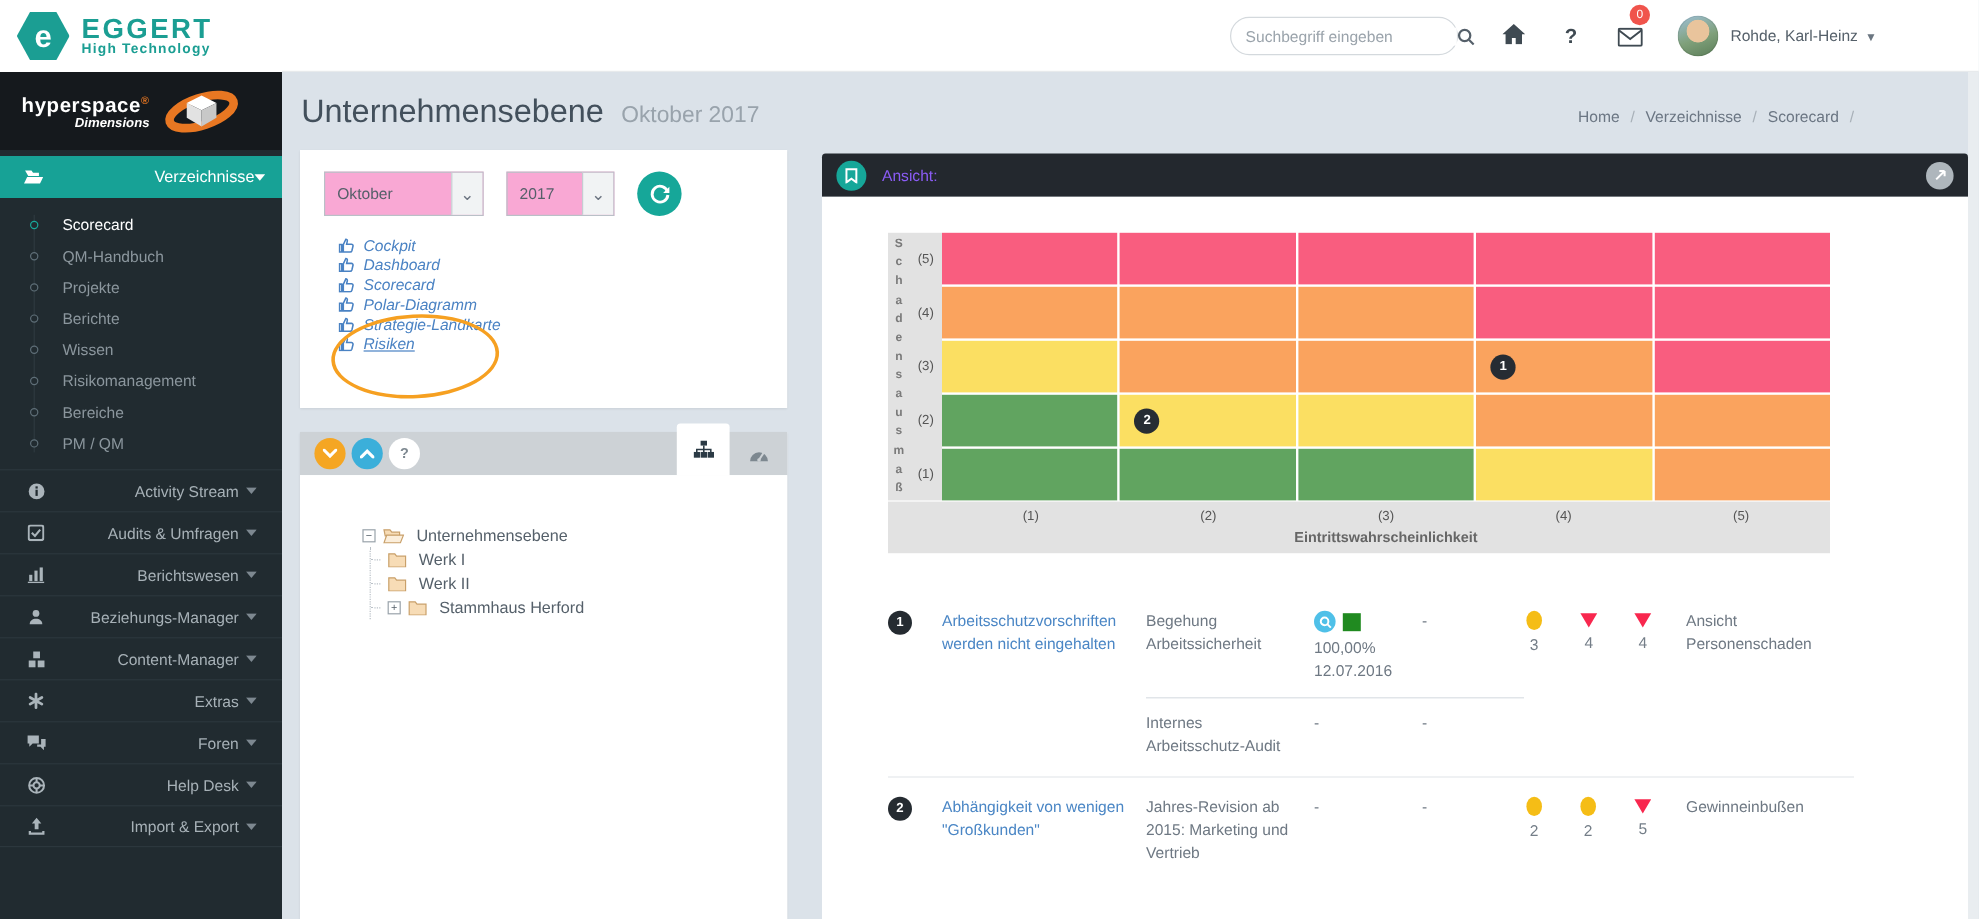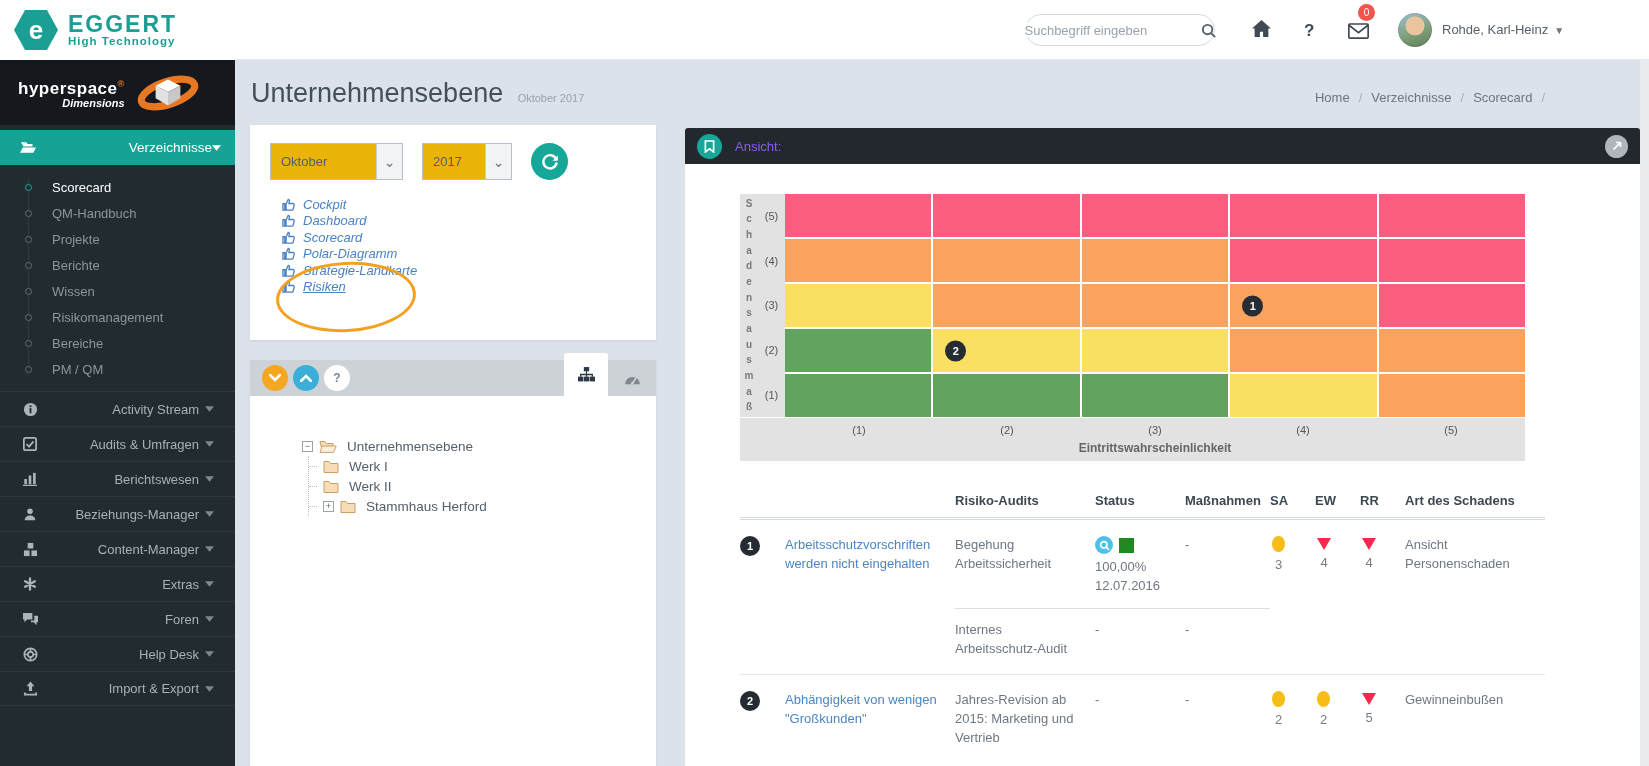--- a/index.html
+++ b/index.html
@@ -7,21 +7,21 @@
   .icon { display:inline-flex; align-items:center; justify-content:center; line-height:0; }
   .icon svg { display:block; }
 
   
   #topbar { position:absolute; left:0; top:0; width:1649px; height:60px; background:#fff; border-bottom:1px solid #e7eaec; z-index:5; }
   #logo-block { position:absolute; left:0; top:0; width:235px; height:60px; display:flex; align-items:center; padding-left:14px; background:#fff; }
   #logo-hex { width:44px; height:40px; background:#1b9e93; clip-path:polygon(25% 0,75% 0,100% 50%,75% 100%,25% 100%,0 50%); color:#fff; display:flex; align-items:center; justify-content:center; font-size:26px; font-weight:bold; }
   #logo-text { margin-left:10px; }
   #logo-text .l1 { color:#1b9e93; font-size:23px; font-weight:bold; letter-spacing:2px; line-height:22px; }
   #logo-text .l2 { color:#1b9e93; font-size:11.5px; font-weight:bold; letter-spacing:1px; }
-  #search-wrap { position:absolute; left:1025px; top:14px; width:190px; height:32px; border:1px solid #d4d9dd; border-radius:17px; background:#fff; display:flex; align-items:center; padding:0 12px;justify-content:center; }
+  #search-wrap { position:absolute; left:1025px; top:14px; width:190px; height:32px; border:1px solid #d4d9dd; border-radius:17px; background:#fff; display:flex; align-items:center; padding:0 12px; }
   #search-input { border:none; outline:none; flex:1; font-size:13px; color:#555; font-family:"Liberation Sans",sans-serif; }
   #search-input::placeholder { color:#9aa3ab; }
   #search-wrap .icon { color:#55606a; }
   .topbar-icon { position:absolute; top:20px; color:#3f4a52; cursor:pointer; }
   #home-icon { left:1252px; }
   #help-icon { left:1304px; font-size:17px; font-weight:bold; color:#3f4a52; top:21px; }
   #mail-icon { left:1348px; top:23px; }
   #mail-badge { position:absolute; left:1358px; top:4px; min-width:17px; height:17px; background:#f0544c; border-radius:9px; color:#fff; font-size:10px; display:flex; align-items:center; justify-content:center; padding:0 4px; }
   #avatar { position:absolute; left:1398px; top:13px; width:34px; height:34px; border-radius:50%;
      background: radial-gradient(circle at 50% 38%, #e9c49c 0 34%, rgba(0,0,0,0) 36%), linear-gradient(160deg,#9fc0d8 0%, #7fa07a 55%, #5b7d58 100%); box-shadow:inset 0 0 0 1px rgba(0,0,0,.08); }
@@ -46,32 +46,32 @@
   .section-item { height:35px; border-top:1px solid #2c373d; display:flex; align-items:center; padding:0 16px 0 20px; color:#a7b1b7; font-size:13px; cursor:pointer; }
   .section-item:last-child { border-bottom:1px solid #2c373d; }
   .section-item .icon { width:20px; color:#aab4ba; }
   .section-item .label { margin-left:12px; flex:1; }
   .section-item .caret-icon { color:#7d8890; }
 
   
   #content { position:absolute; left:235px; top:60px; width:1414px; height:706px; background:#dbe2e9; }
   #page-head { position:absolute; left:16px; top:18px; }
   #page-head .title { font-size:27px; color:#43505c; display:inline; }
-  #page-head .subtitle { font-size:11px; color:#99a3ac; margin-left:10px; }
+  #page-head .subtitle { font-size:19px; color:#99a3ac; margin-left:10px; }
   #breadcrumb { position:absolute; right:104px; top:30px; font-size:13px; color:#7c8690; display:flex; gap:9px; }
   #breadcrumb a { color:#6b7683; text-decoration:none; cursor:pointer; }
   #breadcrumb .sep { color:#a8b0b8; }
   #scrollbar { position:absolute; right:0; top:0; width:9px; height:706px; background:#e9edf0; }
 
   .panel { background:#fff; box-shadow:0 1px 2px rgba(0,0,0,.08); }
 
   
   #filter-panel { position:absolute; left:15px; top:65px; width:406px; height:215px; padding:18px 20px; }
   #filter-row { display:flex; align-items:center; }
-  .select-wrap { position:relative; border:1px solid #b9c0c7; background:#eab308; height:37px; }
+  .select-wrap { position:relative; border:1px solid #b9c0c7; background:#f9a8d4; height:37px; }
   .select-wrap select { appearance:none; -webkit-appearance:none; border:none; outline:none; background:transparent; width:100%; height:100%; padding:0 34px 0 10px; font-size:13px; color:#555f69; font-family:"Liberation Sans",sans-serif; cursor:pointer; }
   .select-wrap::after { content:"⌄"; position:absolute; right:0; top:0; bottom:0; width:25px; background:#f1f3f4; border-left:1px solid #c6ccd2; color:#6b7480; display:flex; align-items:center; justify-content:center; font-size:14px; pointer-events:none; }
   #month-wrap { width:133px; }
   #year-wrap { width:90px; margin-left:19px; }
   #refresh-btn { width:37px; height:37px; border-radius:50%; background:#16a799; border:none; margin-left:19px; display:flex; align-items:center; justify-content:center; cursor:pointer; }
   #link-list { margin:16px 0 0 12px; position:relative;font-style:italic; }
   .plink { display:flex; align-items:center; gap:8px; height:16.5px; font-size:13px; }
   .plink a { color:#4a82c3; text-decoration:none; cursor:pointer; }
   .plink a.underline { text-decoration:underline; }
   .plink .icon { color:#4a82c3; }
@@ -628,33 +628,20 @@
               <div>(1)</div>
               <div>(2)</div>
               <div>(3)</div>
               <div>(4)</div>
               <div>(5)</div>
             </div>
           <div id="matrix-xlabel">Eintrittswahrscheinlichkeit</div>
         </div>
       </div>
       <div id="rtable">
-          <div class="trow thead">
-            <div></div>
-            <div></div>
-            <div class="c-mid">
-              <div>Risiko-Audits</div>
-              <div>Status</div>
-              <div>Maßnahmen</div>
-            </div>
-            <div>SA</div>
-            <div>EW</div>
-            <div>RR</div>
-            <div>Art des Schadens</div>
-          </div>
           <div class="trow data">
             <div>
               <span class="badge-num">1</span>
             </div>
             <div class="c-risk">
               <a>Arbeitsschutzvorschriften werden nicht eingehalten</a>
             </div>
             <div class="c-mid-stack">
               <div class="audit-entry">
                 <div class="aname">Begehung Arbeitssicherheit</div>

